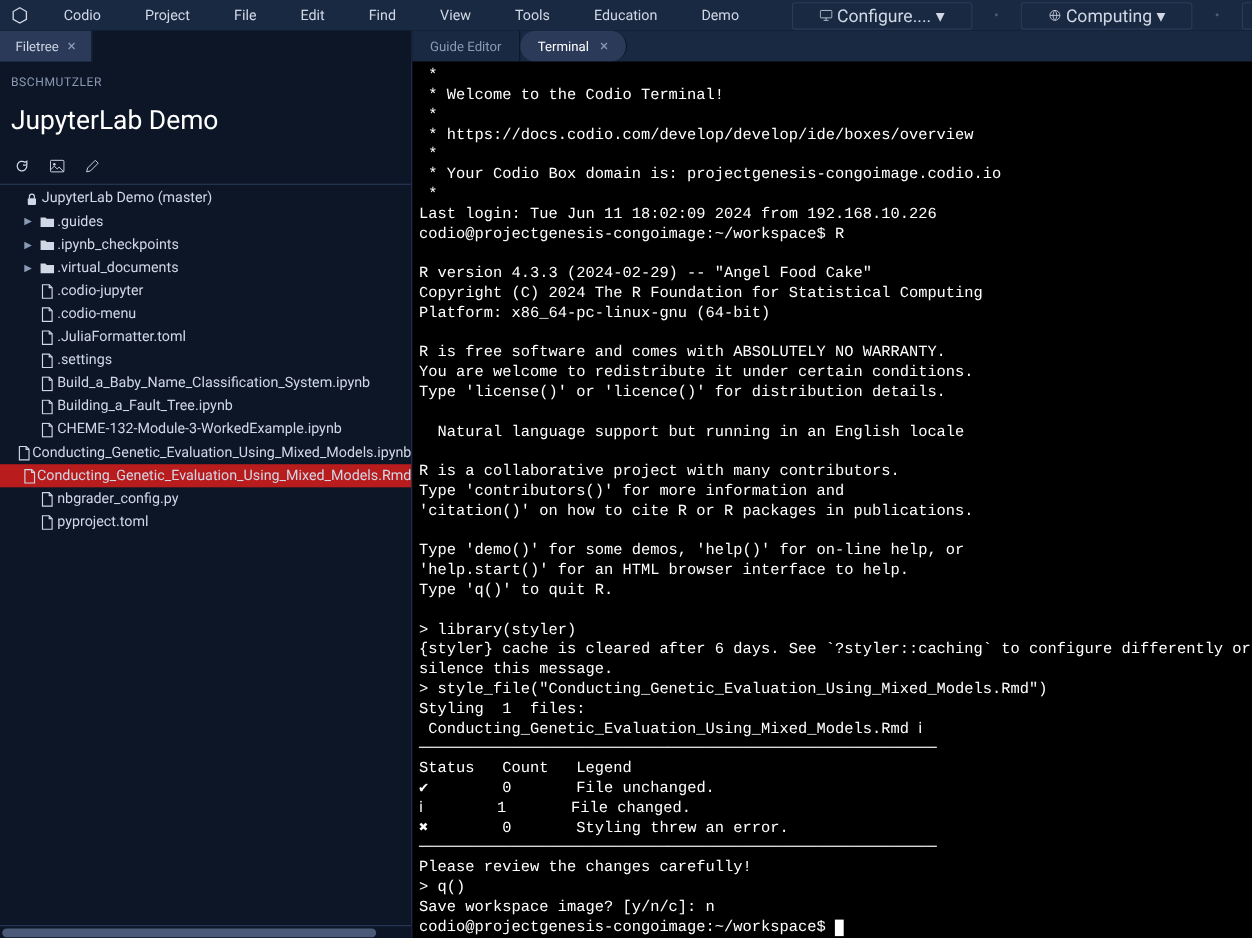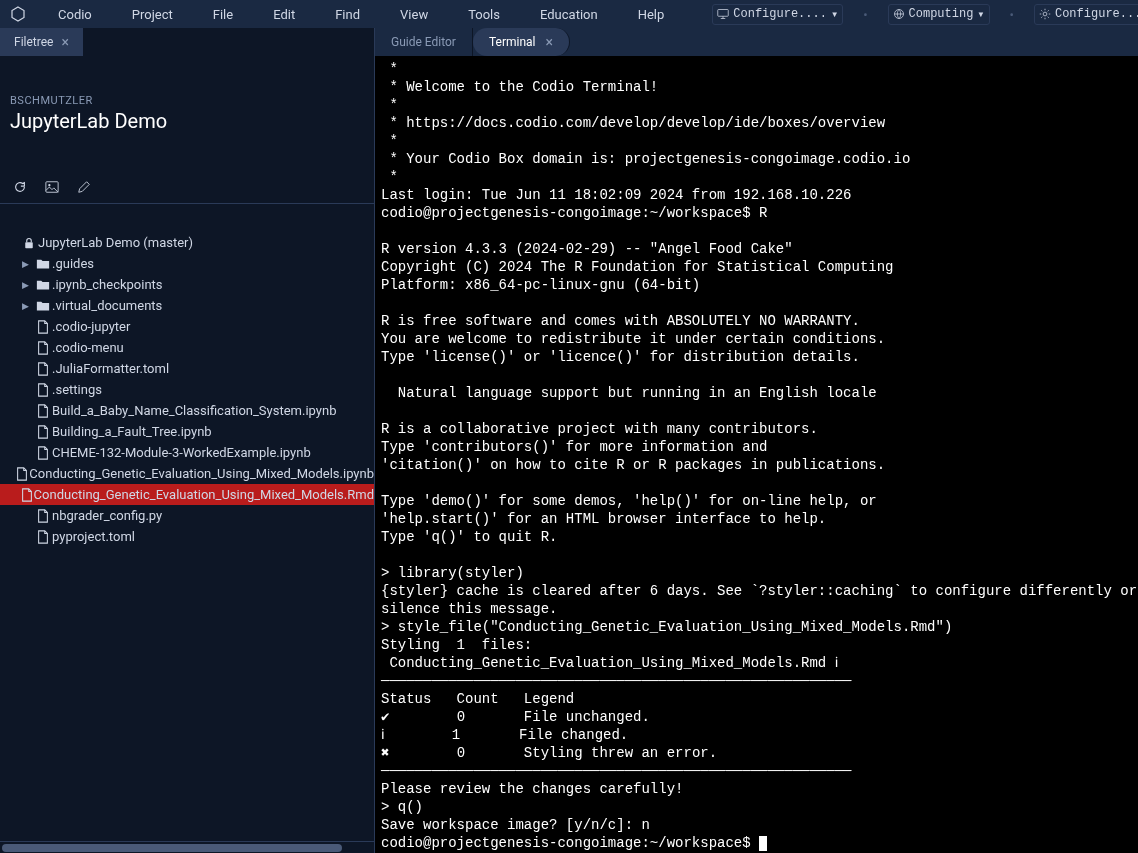--- a/index.html
+++ b/index.html
@@ -32,28 +32,27 @@
   padding: 4px 12px;
   color: #d0d7e5;
   cursor: pointer;
   font-size: 13px;
 }
 .menubar .spacer { flex: 1; }
 .menubar .config-btn {
   display: flex;
   align-items: center;
   gap: 4px;
-  padding: 2px 4px;
+  padding: 2px 24px;
   margin: 0 4px;
   background: #1a2942;
   border: 1px solid #2a3a58;
   border-radius: 3px;
-  font-size: 12px;
-  cursor: pointer;
-  font-family: Liberation Mono, monospace;
+  font-size: 16px;
+  cursor: pointer;
 }
 .menubar .publish-btn {
   background: #2ea043;
   color: white;
   padding: 3px 10px;
   border-radius: 3px;
   font-size: 12px;
   font-weight: 600;
   cursor: pointer;
   display: flex;
@@ -70,21 +69,20 @@
   display: flex;
   height: calc(853px - 28px);
 }
 
 .sidebar {
   width: 375px;
   background: #0d1626;
   border-right: 1px solid #2a3a58;
   display: flex;
   flex-direction: column;
-  gap: 26px;
 }
 .tab-strip {
   display: flex;
   background: #0d1626;
   height: 28px;
 }
 .tab {
   display: flex;
   align-items: center;
   gap: 8px;
@@ -100,24 +98,24 @@
 .project-header {
   padding: 12px 10px 6px 10px;
 }
 .project-owner {
   font-size: 11px;
   color: #8a9ab5;
   text-transform: uppercase;
   letter-spacing: 0.5px;
 }
 .project-name {
-  font-size: 20px;
+  font-size: 24px;
   color: #fff;
   font-weight: 400;
-  margin-top: 2px;
+  margin-top: 14px;
 }
 .toolbar-row {
   display: flex;
   gap: 16px;
   padding: 8px 12px;
   border-bottom: 1px solid #2a3a58;
   margin-top: 6px;
 }
 .toolbar-row .tbtn {
   width: 16px;
@@ -225,21 +223,21 @@
       </svg>
   </span>
   <span class="menu-item">Codio</span>
   <span class="menu-item">Project</span>
   <span class="menu-item">File</span>
   <span class="menu-item">Edit</span>
   <span class="menu-item">Find</span>
   <span class="menu-item">View</span>
   <span class="menu-item">Tools</span>
   <span class="menu-item">Education</span>
-  <span class="menu-item">Help</span>
+  <span class="menu-item">Demo</span>
   <span class="spacer"></span>
 
   <span class="config-btn">
     <span>
       <svg width="12" height="12" viewBox="0 0 16 16">
           <rect x="1" y="2" width="14" height="9" rx="1" fill="none" stroke="#d0d7e5"></rect>
           <path d="M5 14 h6 M8 11 v3" stroke="#d0d7e5"></path>
         </svg>
     </span>
     <span>Configure....</span>

